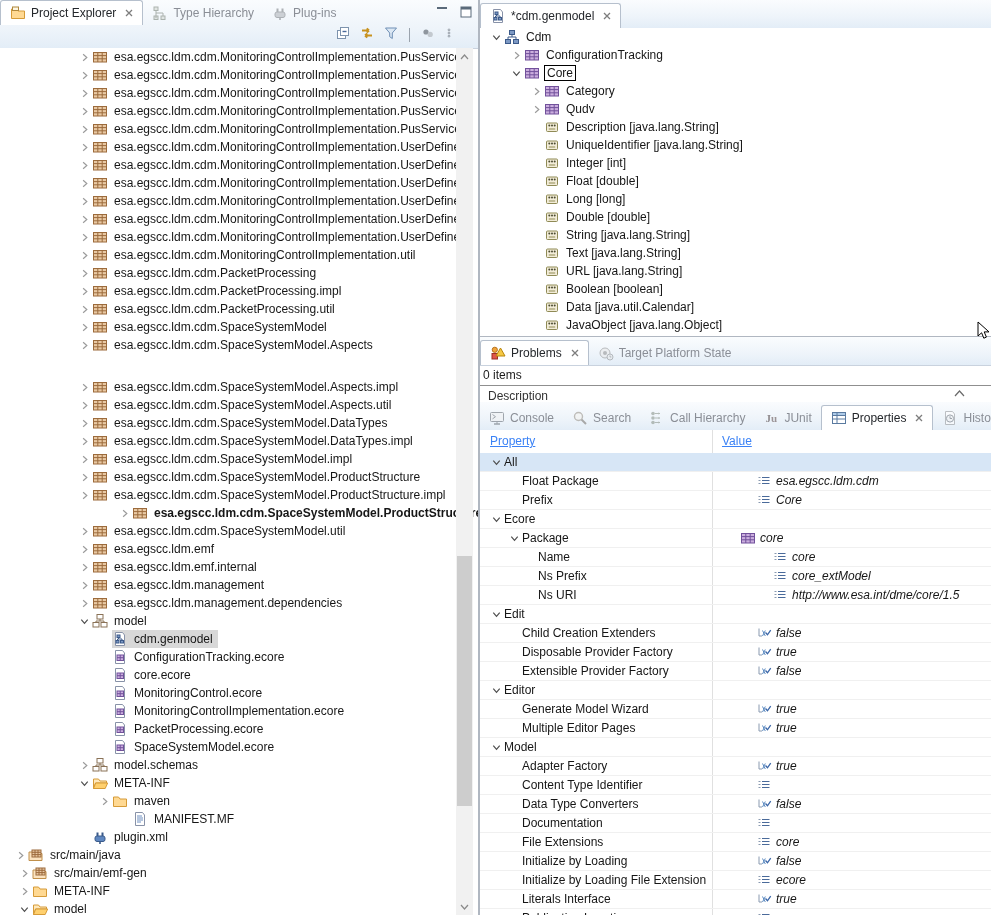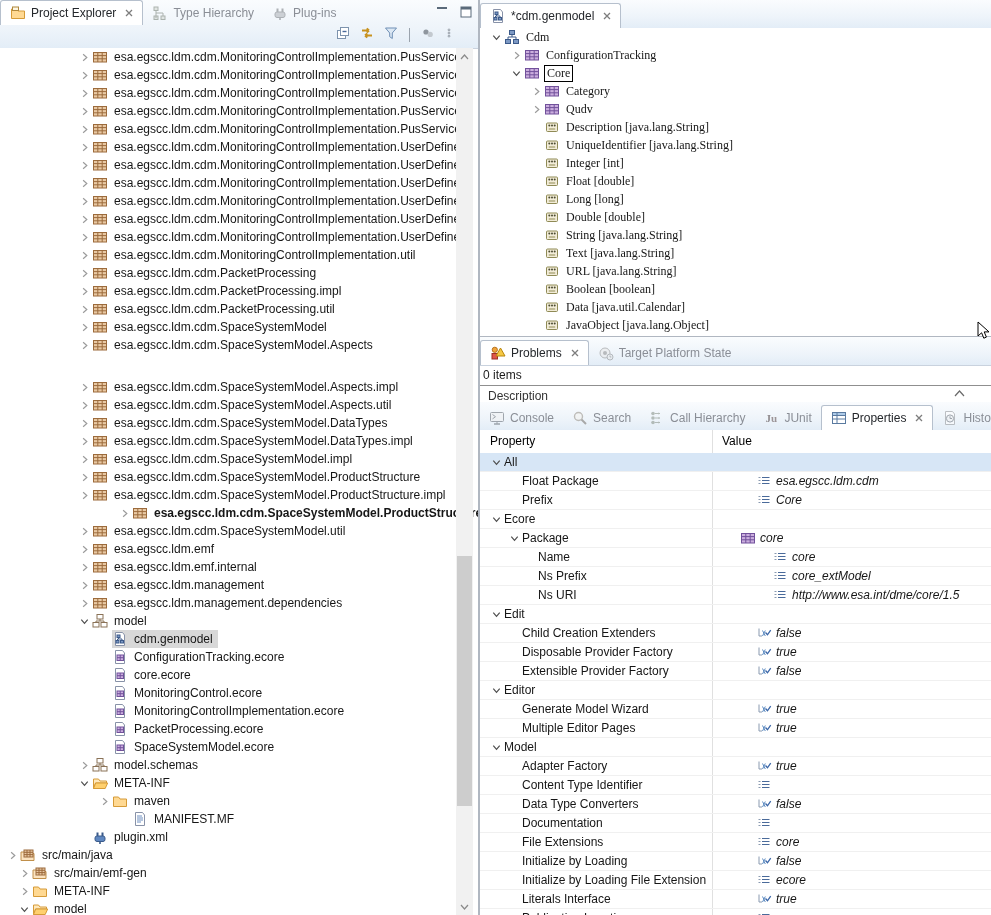--- a/index.html
+++ b/index.html
@@ -29,21 +29,21 @@
   .lab{padding:0 2px;}
   .lab.focusbox{border:1px solid #000;background:#fff;}
   
   .sbar{position:absolute;background:#f1f1f1;}
   .sbtn{position:absolute;left:0;width:17px;height:17px;display:flex;align-items:center;justify-content:center;color:#8a8a8a;}
   .sthumb{position:absolute;left:1px;width:15px;background:#cdcdcd;}
   
   .hline{position:absolute;left:0;right:0;height:1px;background:#8f8f8f;}
   
   .phead{position:absolute;left:0;right:0;top:0;height:23px;background:#fff;border-bottom:1px solid #d6d6d6;}
-  .pcol{position:absolute;top:0;height:23px;line-height:23px;color:#000000;}
+  .pcol{position:absolute;top:0;height:23px;line-height:23px;color:#3b82f6;text-decoration:underline;}
   .prow{display:flex;height:18px;align-items:center;border-bottom:1px solid #f0f0f0;}
   .prow.psel{background:#d7e6f6;}
   .pname{width:232px;flex:0 0 232px;display:flex;align-items:center;height:18px;overflow:hidden;white-space:nowrap;}
   .pval{flex:1;display:flex;align-items:center;gap:4px;height:18px;overflow:hidden;white-space:nowrap;font-style:italic;}
   .vdiv{position:absolute;top:0;bottom:0;width:1px;background:#e0e0e0;}
   .border-v{position:absolute;background:#b0b7c1;}
   .statusline{position:absolute;color:#1b1b1b;}
 </style>
 </head>
 <body>
@@ -788,21 +788,21 @@
             <span class="icon">
               <svg width="16" height="16" viewBox="0 0 16 16">
                 <rect x="3" y="7" width="10" height="5.5" rx="2" fill="#5f87c0" stroke="#3a5a8a"></rect>
                 <path d="M5.5 7V3.5M10.5 7V3.5" stroke="#3a5a8a" stroke-width="2"></path>
                 <path d="M8 12.5V15" stroke="#3a5a8a" stroke-width="1.6"></path>
               </svg>
             </span>
             <span class="lab">plugin.xml</span>
           </span>
         </div>
-        <div class="row" style="padding-left: 4px;">
+        <div class="row" style="padding-left: 12px;">
           <span class="chev">
             <svg width="11" height="11" viewBox="0 0 12 12">
               <path d="M4.5 2.5l4 3.5-4 3.5" fill="none" stroke="#9b9b9b" stroke-width="1.3"></path>
             </svg>
           </span>
           <span class="rowsel">
             <span class="icon">
               <svg width="16" height="16" viewBox="0 0 16 16">
                 <path d="M1 13.5V5h4.5l1.2 1.5H14v7z" fill="#fbe3c0" stroke="#c08f4a"></path>
                 <rect x="4" y="3" width="9" height="7" fill="#e9c9a4" stroke="#9c6b3c"></rect>
@@ -921,21 +921,21 @@
             </span>
             <span>*cdm.genmodel</span>
             <span class="closex">
               <svg width="8" height="8" viewBox="0 0 8 8">
                 <path d="M1 1l6 6M7 1L1 7" stroke="#7d7d7d" stroke-width="1.3"></path>
               </svg>
             </span>
           </div>
         </div>
     </div>
-    <div class="tree" id="editor-tree" style="left:0;top:28px;width:511px;height:308px;font-family:Liberation Serif, serif;">
+    <div class="tree" id="editor-tree" style="left:0;top:28px;width:511px;height:308px;">
         <div class="row" style="padding-left: 8px;">
           <span class="chev">
             <svg width="11" height="11" viewBox="0 0 12 12">
               <path d="M2.5 4l3.5 4 3.5-4" fill="none" stroke="#4d4d4d" stroke-width="1.3"></path>
             </svg>
           </span>
           <span class="rowsel">
             <span class="icon">
               <svg width="16" height="16" viewBox="0 0 16 16">
                 <g fill="#7d99c4" stroke="#3c5a8a">

